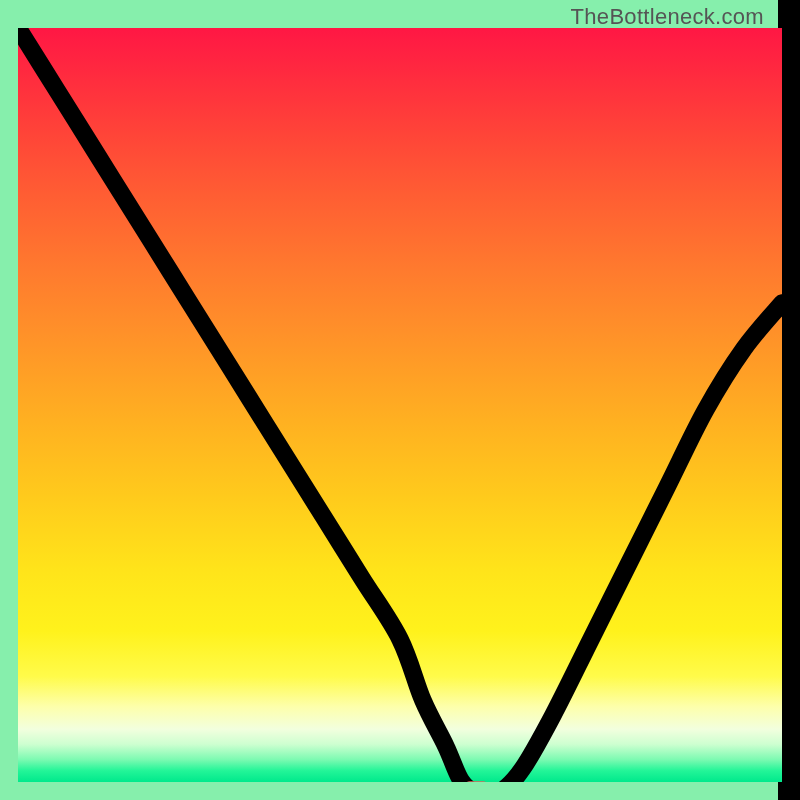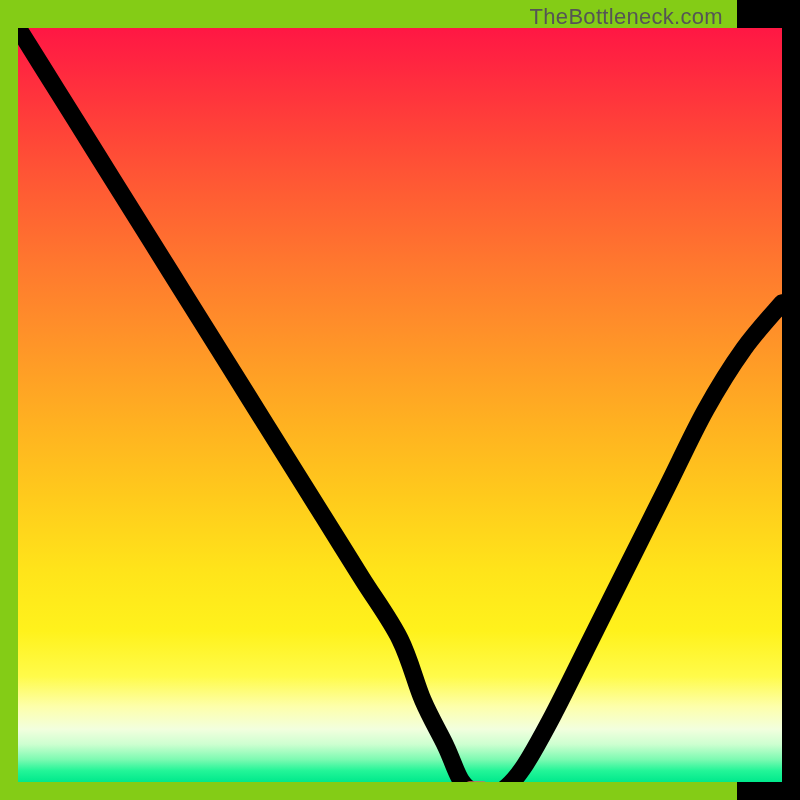--- a/index.html
+++ b/index.html
@@ -8,21 +8,22 @@
     width: 800px;
     height: 800px;
     background: #000;
     overflow: hidden;
     font-family: Arial, Helvetica, sans-serif;
   }
   .frame {
     position: relative;
     width: 737px;
     height: 800px;
-    background: #84cc16;
+    background: #86efac;
+    padding-left: 41px;
   }
   .watermark {
     position: absolute;
     top: 4px;
     right: 14px;
     color: #555;
     font-size: 22px;
     font-weight: 500;
     letter-spacing: 0.3px;
     z-index: 10;

